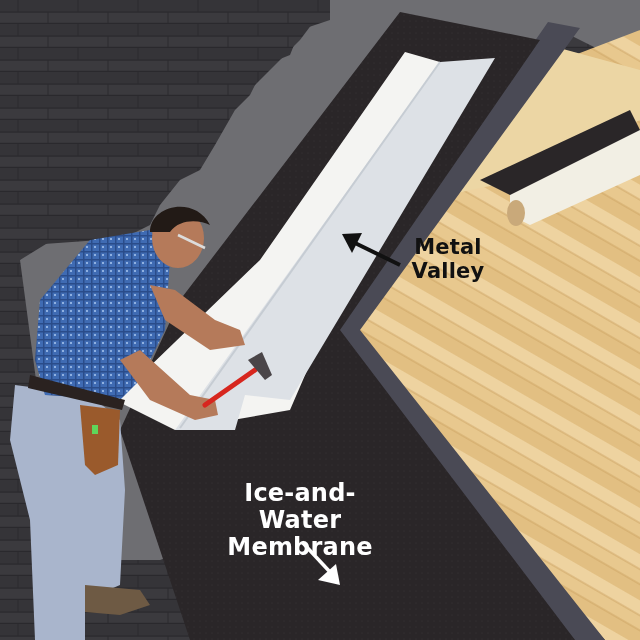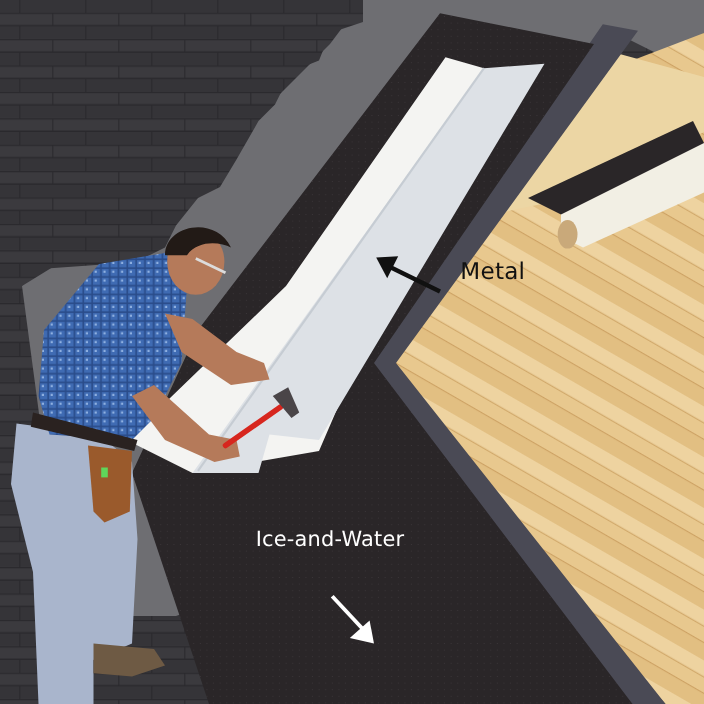--- a/index.html
+++ b/index.html
@@ -1,27 +1,27 @@
 <!DOCTYPE html>
 <html><head>
 <meta charset="utf-8">
 <style>
   html, body { margin: 0; padding: 0; background: #3a3a3c; }
   body { width: 640px; height: 640px; overflow: hidden; position: relative; }
   .scene { position: absolute; left: 0; top: 0; width: 640px; height: 640px; }
   .label {
     position: absolute;
     font-family: "DejaVu Sans", sans-serif;
-    font-weight: normal;
+    font-weight: bold;
     text-align: center;
     line-height: 1.12;
     letter-spacing: 0.2px;
   }
   .label-dark { color: #111111; font-size: 21px; }
-  .label-light { color: #ffffff; font-size: 19px; text-align: center; }
+  .label-light { color: #ffffff; font-size: 24px; text-align: center; }
   .label span { display: block; }
 </style>
 </head>
 <body>
 
 <svg class="scene" viewBox="0 0 640 640" xmlns="http://www.w3.org/2000/svg">
   <defs>
     <pattern id="shingles" width="60" height="24" patternUnits="userSpaceOnUse">
       <rect width="60" height="24" fill="#3b3a3e"></rect>
       <rect x="0" y="0" width="60" height="11" fill="#353438"></rect>
@@ -102,17 +102,19 @@
     <polygon points="342,234 362,233 352,253" fill="#111111"></polygon>
   </g>
   <g>
     <line x1="302" y1="542" x2="330" y2="572" stroke="#ffffff" stroke-width="3.5"></line>
     <polygon points="340,585 318,580 336,564" fill="#ffffff"></polygon>
   </g>
 </svg>
 
 <div class="label label-dark" style="left:392px; top:236px; width:112px;">
   <span>Metal</span>
+  <span>Valley</span>
 </div>
 
 <div class="label label-light" style="left:208px; top:480px; width:184px;">
   <span>Ice-and-Water</span>
+  <span>Membrane</span>
 </div>
 
 </body></html>

